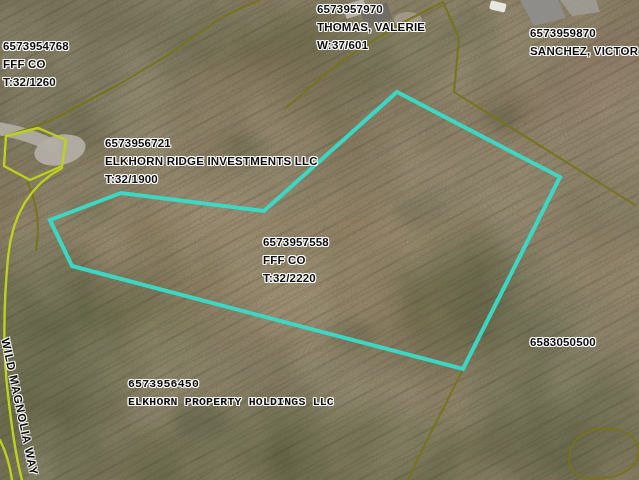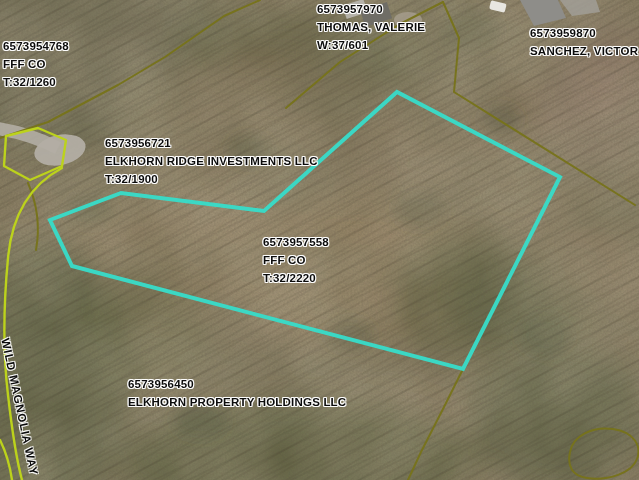--- a/index.html
+++ b/index.html
@@ -163,22 +163,23 @@
     <div>T:32/1900</div>
   </div>
 
   <div class="plabel" style="left:263px; top:233px;">
     <div>6573957558</div>
     <div>FFF CO</div>
     <div>T:32/2220</div>
   </div>
 
   <div class="plabel" style="left:530px; top:333px;">
+    <div>6583050500</div>
   </div>
 
-  <div class="plabel" style="left:128px; top:375px;">
+  <div class="plabel" style="left:128px; top:375px;font-family:Liberation Mono, monospace;">
     <div>6573956450</div>
     <div>ELKHORN PROPERTY HOLDINGS LLC</div>
   </div>
 
   <div class="road-label">WILD MAGNOLIA WAY</div>
 
 </div>
 
 </body></html>

